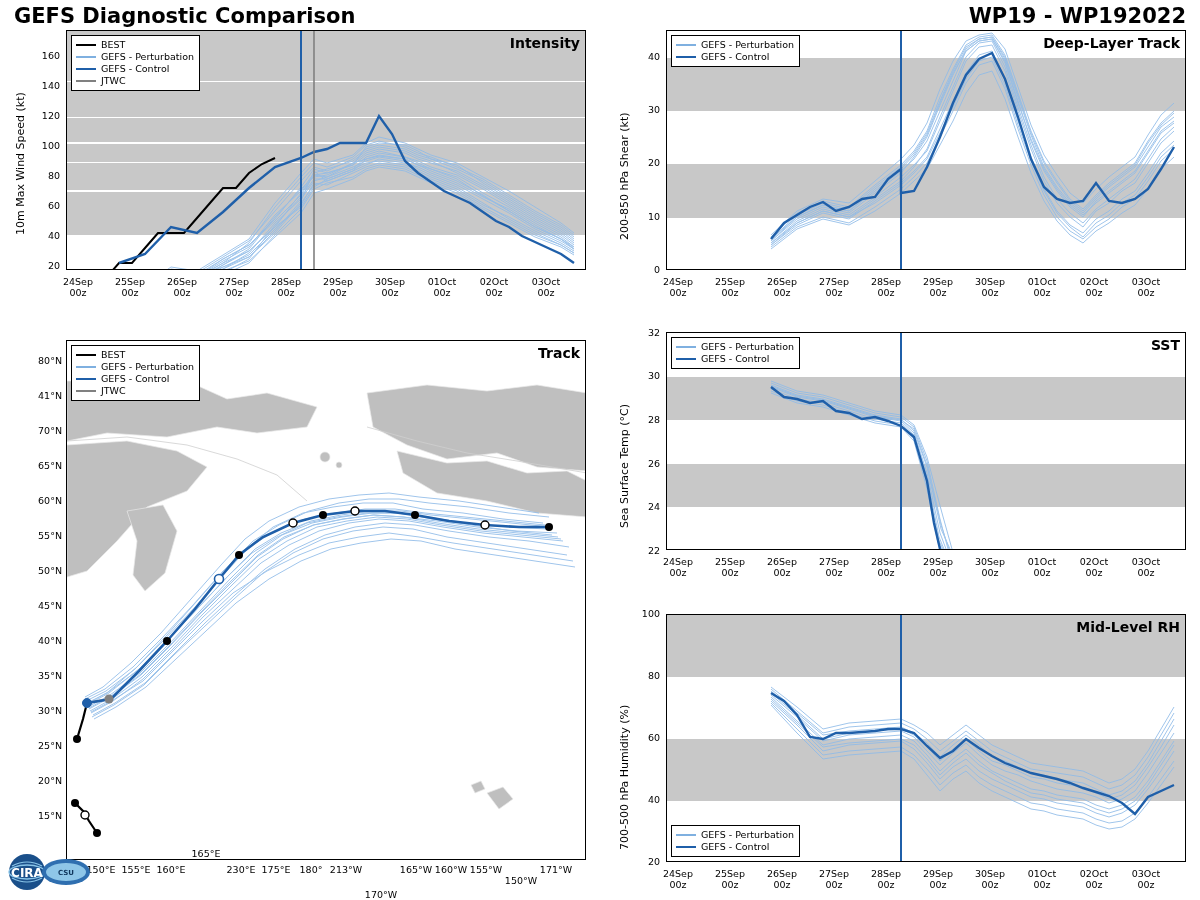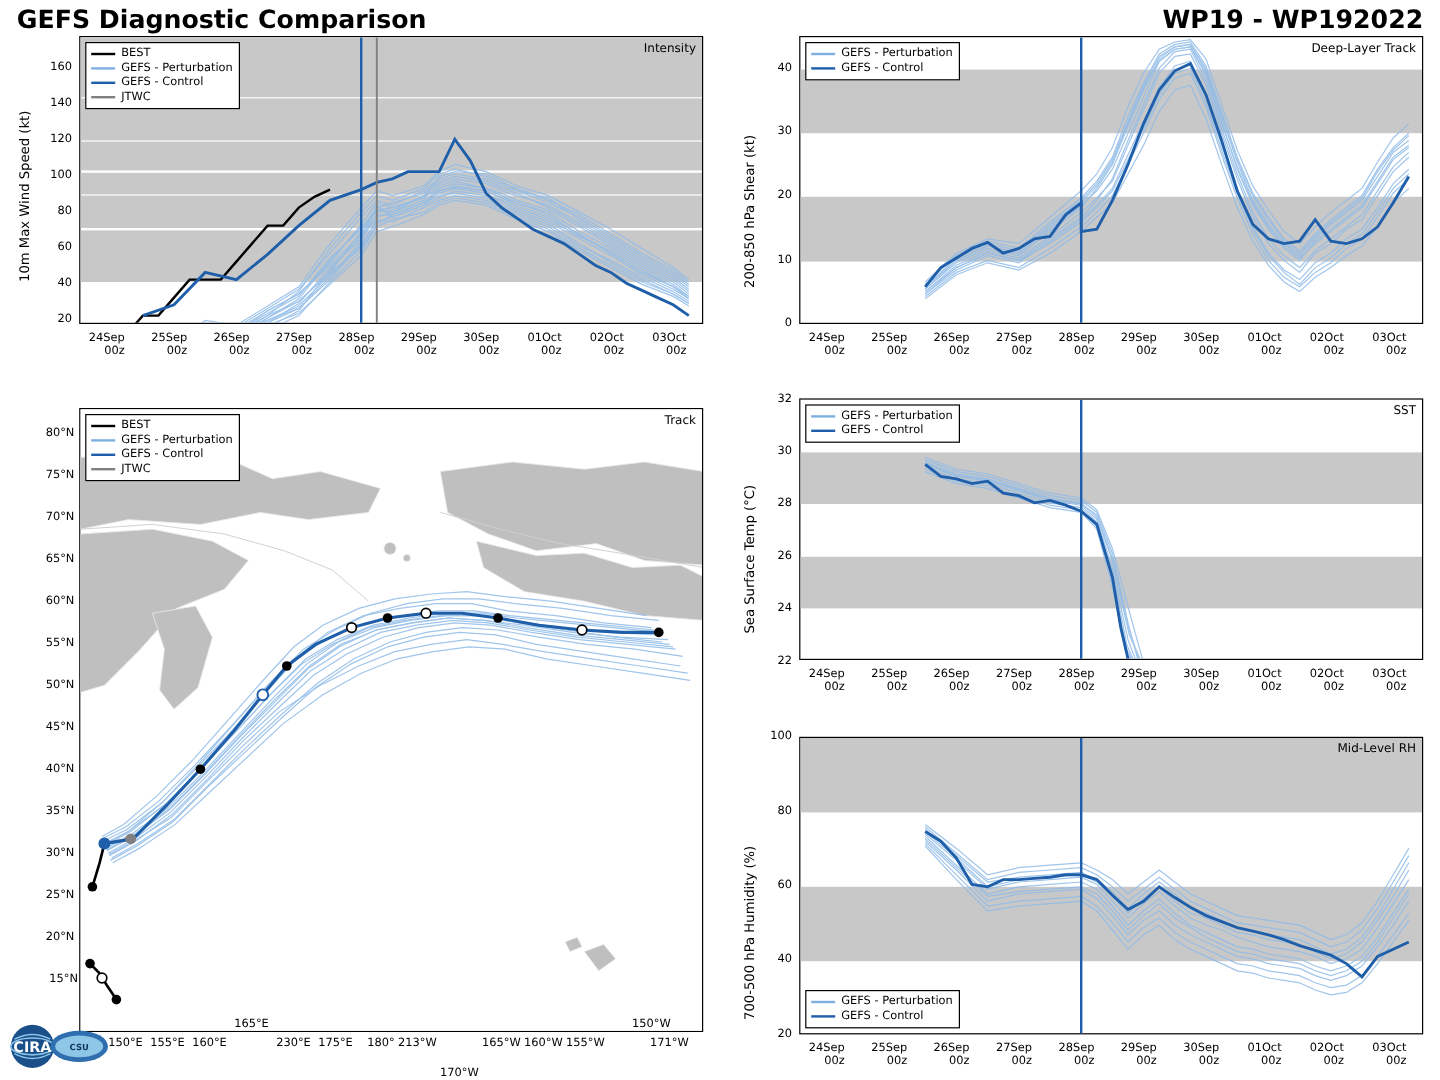--- a/index.html
+++ b/index.html
@@ -20,30 +20,30 @@
     position:absolute; right:14px; top:4px;
     font-size:21px; font-weight:bold; color:#000;
   }
   .panel { position:absolute; }
   .plotbox {
     position:absolute; border:1px solid #000; background:#fff;
     overflow:hidden;
   }
   .band { position:absolute; left:0; right:0; background:#c8c8c8; }
   .panel-label {
-    position:absolute; font-size:10px; font-weight:normal; color:#000;
+    position:absolute; font-size:14px; font-weight:bold; color:#000;
     background:transparent;
   }
   .axis-label {
     position:absolute; font-size:11px; color:#000;
     transform-origin: 0 0;
     white-space:nowrap;
   }
   .tick-lab {
-    position:absolute; font-size:9.5px; color:#000; text-align:right;
+    position:absolute; font-size:9.5px; color:#000; text-align:center;
     white-space:nowrap;
   }
   .ytick-lab {
     position:absolute; font-size:9.5px; color:#000; text-align:right;
     white-space:nowrap;
   }
   .legend {
     position:absolute; background:#fff; border:1px solid #000;
     padding:3px 5px 3px 4px; font-size:9.5px; line-height:12px;
   }
@@ -232,48 +232,48 @@
           <span class="lbl">GEFS - Control</span>
         </div>
       <div class="row">
           <span class="swatch" style="border-top-color:#808080;"></span>
           <span class="lbl">JTWC</span>
         </div>
     </div>
   </div>
 
   <div class="ytick-lab" style="left:24px;top:35px;width:38px;">80°N</div>
-  <div class="ytick-lab" style="left:24px;top:70px;width:38px;">75°N</div>
+  <div class="ytick-lab" style="left:24px;top:70px;width:38px;">41°N</div>
   <div class="ytick-lab" style="left:24px;top:105px;width:38px;">70°N</div>
   <div class="ytick-lab" style="left:24px;top:140px;width:38px;">65°N</div>
   <div class="ytick-lab" style="left:24px;top:175px;width:38px;">60°N</div>
   <div class="ytick-lab" style="left:24px;top:210px;width:38px;">55°N</div>
   <div class="ytick-lab" style="left:24px;top:245px;width:38px;">50°N</div>
   <div class="ytick-lab" style="left:24px;top:280px;width:38px;">45°N</div>
   <div class="ytick-lab" style="left:24px;top:315px;width:38px;">40°N</div>
   <div class="ytick-lab" style="left:24px;top:350px;width:38px;">35°N</div>
   <div class="ytick-lab" style="left:24px;top:385px;width:38px;">30°N</div>
   <div class="ytick-lab" style="left:24px;top:420px;width:38px;">25°N</div>
   <div class="ytick-lab" style="left:24px;top:455px;width:38px;">20°N</div>
-  <div class="ytick-lab" style="left:34px;top:490px;width:38px;text-align:center;">15°N</div>
+  <div class="ytick-lab" style="left:24px;top:490px;width:38px;">15°N</div>
 
   <div class="tick-lab" style="left:48px;top:544px;width:36px;">145°E</div>
   <div class="tick-lab" style="left:83px;top:544px;width:36px;">150°E</div>
   <div class="tick-lab" style="left:118px;top:544px;width:36px;">155°E</div>
   <div class="tick-lab" style="left:153px;top:544px;width:36px;">160°E</div>
   <div class="tick-lab" style="left:188px;top:528px;width:36px;">165°E</div>
   <div class="tick-lab" style="left:223px;top:544px;width:36px;">230°E</div>
   <div class="tick-lab" style="left:258px;top:544px;width:36px;">175°E</div>
   <div class="tick-lab" style="left:293px;top:544px;width:36px;">180°</div>
   <div class="tick-lab" style="left:328px;top:544px;width:36px;">213°W</div>
   <div class="tick-lab" style="left:363px;top:544px;width:36px;margin-top:25px;">170°W</div>
   <div class="tick-lab" style="left:398px;top:544px;width:36px;">165°W</div>
   <div class="tick-lab" style="left:433px;top:544px;width:36px;">160°W</div>
   <div class="tick-lab" style="left:468px;top:544px;width:36px;">155°W</div>
-  <div class="tick-lab" style="left:503px;top:528px;width:36px;margin-left:20px;">150°W</div>
+  <div class="tick-lab" style="left:503px;top:555px;width:36px;">150°W</div>
   <div class="tick-lab" style="left:538px;top:544px;width:36px;">171°W</div>
 </div>
 
 <div class="panel" style="left:600px;top:0;width:600px;height:320px;">
   <div class="plotbox" style="left:66px;top:30px;width:520px;height:240px;">
 
     <div class="band" style="top:133.3px;height:53.3px;"></div>
     <div class="band" style="top:26.7px;height:53.3px;"></div>
 
     <svg width="520" height="240">

